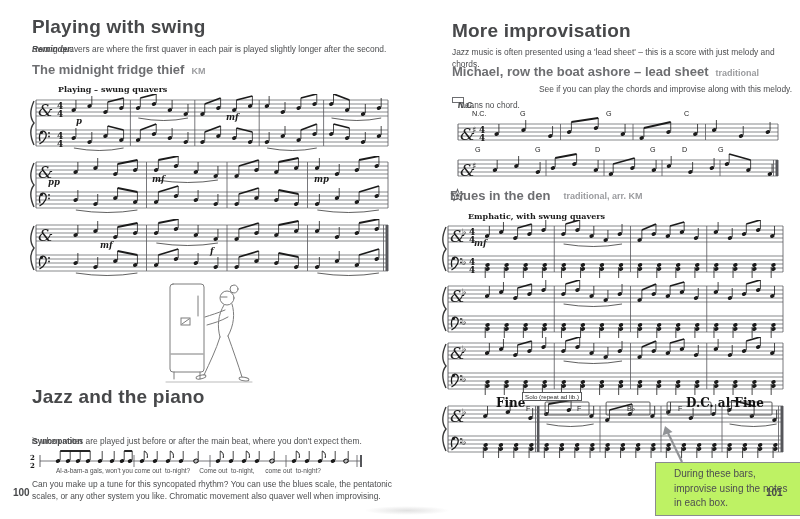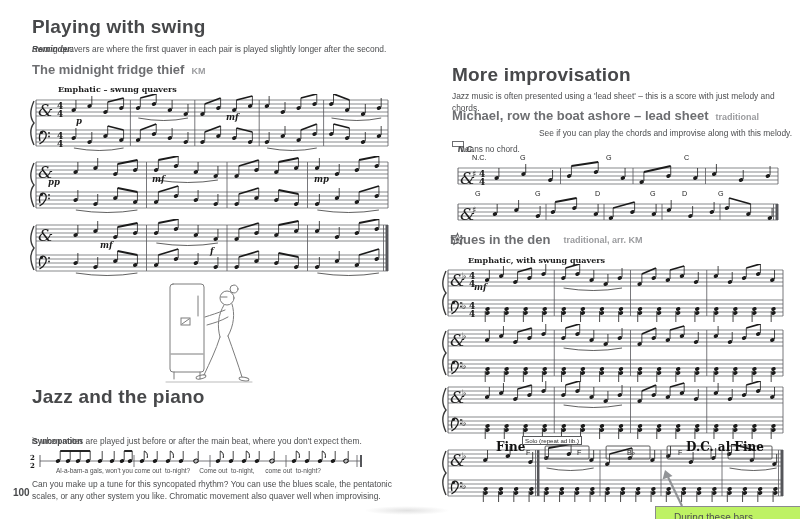--- a/index.html
+++ b/index.html
@@ -36,21 +36,21 @@
 
     <p class="body-text" style="left:32px;top:44px;width:356px;">
         <span class="bi">Reminder:</span> 
         <span>Swung quavers are where the first quaver in each pair is played slightly longer after the second.</span>
       </p>
 
     <div style="left:32px;top:60px;">
       <h2 class="piece">The midnight fridge thief</h2><span class="credit">KM</span>
     </div>
 
-    <div class="tempo" style="left:58px;top:84px;">Emphatic – swung quavers</div>
+    <div class="tempo" style="left:58px;top:84px;">Playing – swung quavers</div>
 
     <svg id="sys-l1" width="362" height="58" style="left:28px;top:94px;">
         <line x1="8" y1="6" x2="360" y2="6" stroke="#55565a" stroke-width="0.7"></line>
         <line x1="8" y1="10" x2="360" y2="10" stroke="#55565a" stroke-width="0.7"></line>
         <line x1="8" y1="14" x2="360" y2="14" stroke="#55565a" stroke-width="0.7"></line>
         <line x1="8" y1="18" x2="360" y2="18" stroke="#55565a" stroke-width="0.7"></line>
         <line x1="8" y1="22" x2="360" y2="22" stroke="#55565a" stroke-width="0.7"></line>
         <line x1="8" y1="36" x2="360" y2="36" stroke="#55565a" stroke-width="0.7"></line>
         <line x1="8" y1="40" x2="360" y2="40" stroke="#55565a" stroke-width="0.7"></line>
         <line x1="8" y1="44" x2="360" y2="44" stroke="#55565a" stroke-width="0.7"></line>
@@ -474,21 +474,21 @@
         <line x1="307.2" y1="13" x2="307.2" y2="4" stroke="#1b1b1b" stroke-width="0.8"></line>
         <ellipse cx="318" cy="14" rx="2.3" ry="1.8" transform="rotate(-18 318 14)" fill="none" stroke="#1b1b1b" stroke-width="1"></ellipse>
         <line x1="320.2" y1="13" x2="320.2" y2="4" stroke="#1b1b1b" stroke-width="0.8"></line>
       </svg>
     <div class="lyrics" style="left:56px;top:467px;">Al-a-bam-a gals, won't you come out  to-night?     Come out  to-night,      come out  to-night?</div>
 
     <p class="body-text" style="left:32px;top:479px;width:362px;">Can you make up a tune for this syncopated rhythm? You can use the blues scale, the pentatonic scales, or any other system you like. Chromatic movement also quaver well when improvising.</p>
     <div class="pagenum" style="left:13px;top:487px;">100</div>
   </div>
 
-  <div class="page" style="left:410px;width:390px;margin-top:44px;">
+  <div class="page" style="left:410px;width:390px;">
     <h1 class="main" style="left:42px;top:20px;">More improvisation</h1>
     <p class="body-text" style="left:42px;top:47px;width:340px;">Jazz music is often presented using a 'lead sheet' – this is a score with just melody and chords.</p>
 
     <div style="left:42px;top:62px;">
       <h2 class="piece">Michael, row the boat ashore – lead sheet</h2><span class="credit">traditional</span>
     </div>
     <p class="body-text" style="left:42px;top:84px;width:340px;text-align:right;">See if you can play the chords and improvise along with this melody.</p>
 
     <div class="ncbox" style="left:42px;top:97px;">
         <span class="bi">N.C.</span> 

